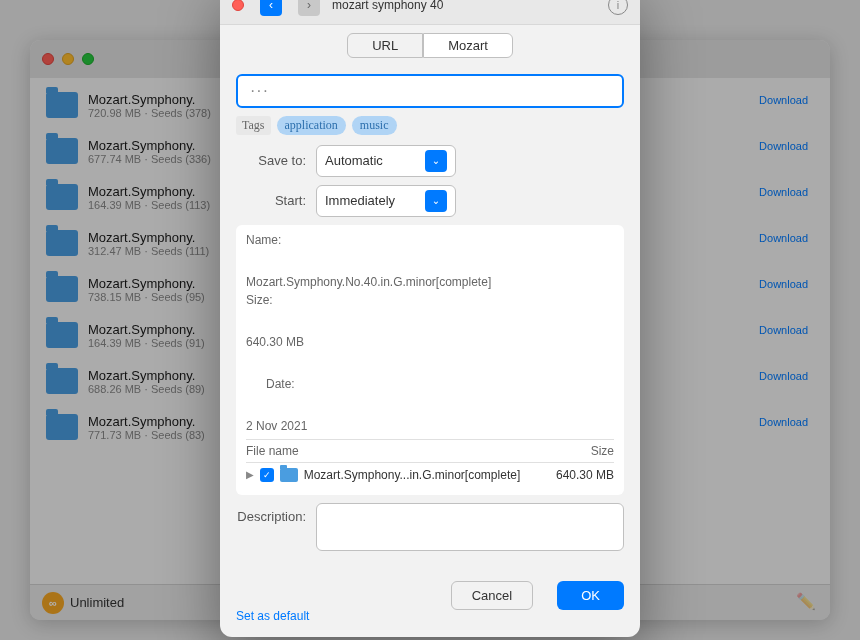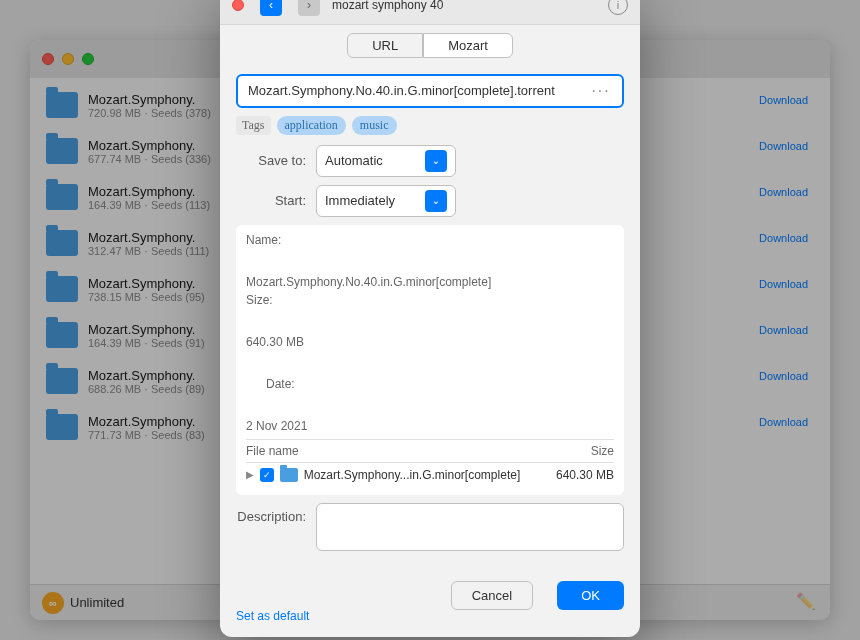--- a/index.html
+++ b/index.html
@@ -580,21 +580,20 @@
     </div>
 
     <div class="modal-tabs">
       <div class="modal-tab">URL</div>
       <div class="modal-tab active">Mozart</div>
     </div>
 
     <div class="modal-body">
 
       <div class="torrent-input-row">
-        <input class="torrent-input" type="text" value="Mozart.Symphony.No.40.in.G.minor[complete].torrent" style="">
         <button class="torrent-more-btn">···</button>
       </div>
 
       <div class="tags-row">
         <span class="tags-label">Tags</span>
         <span class="tag">application</span>
         <span class="tag">music</span>
       </div>
 
       <div class="form-row">

